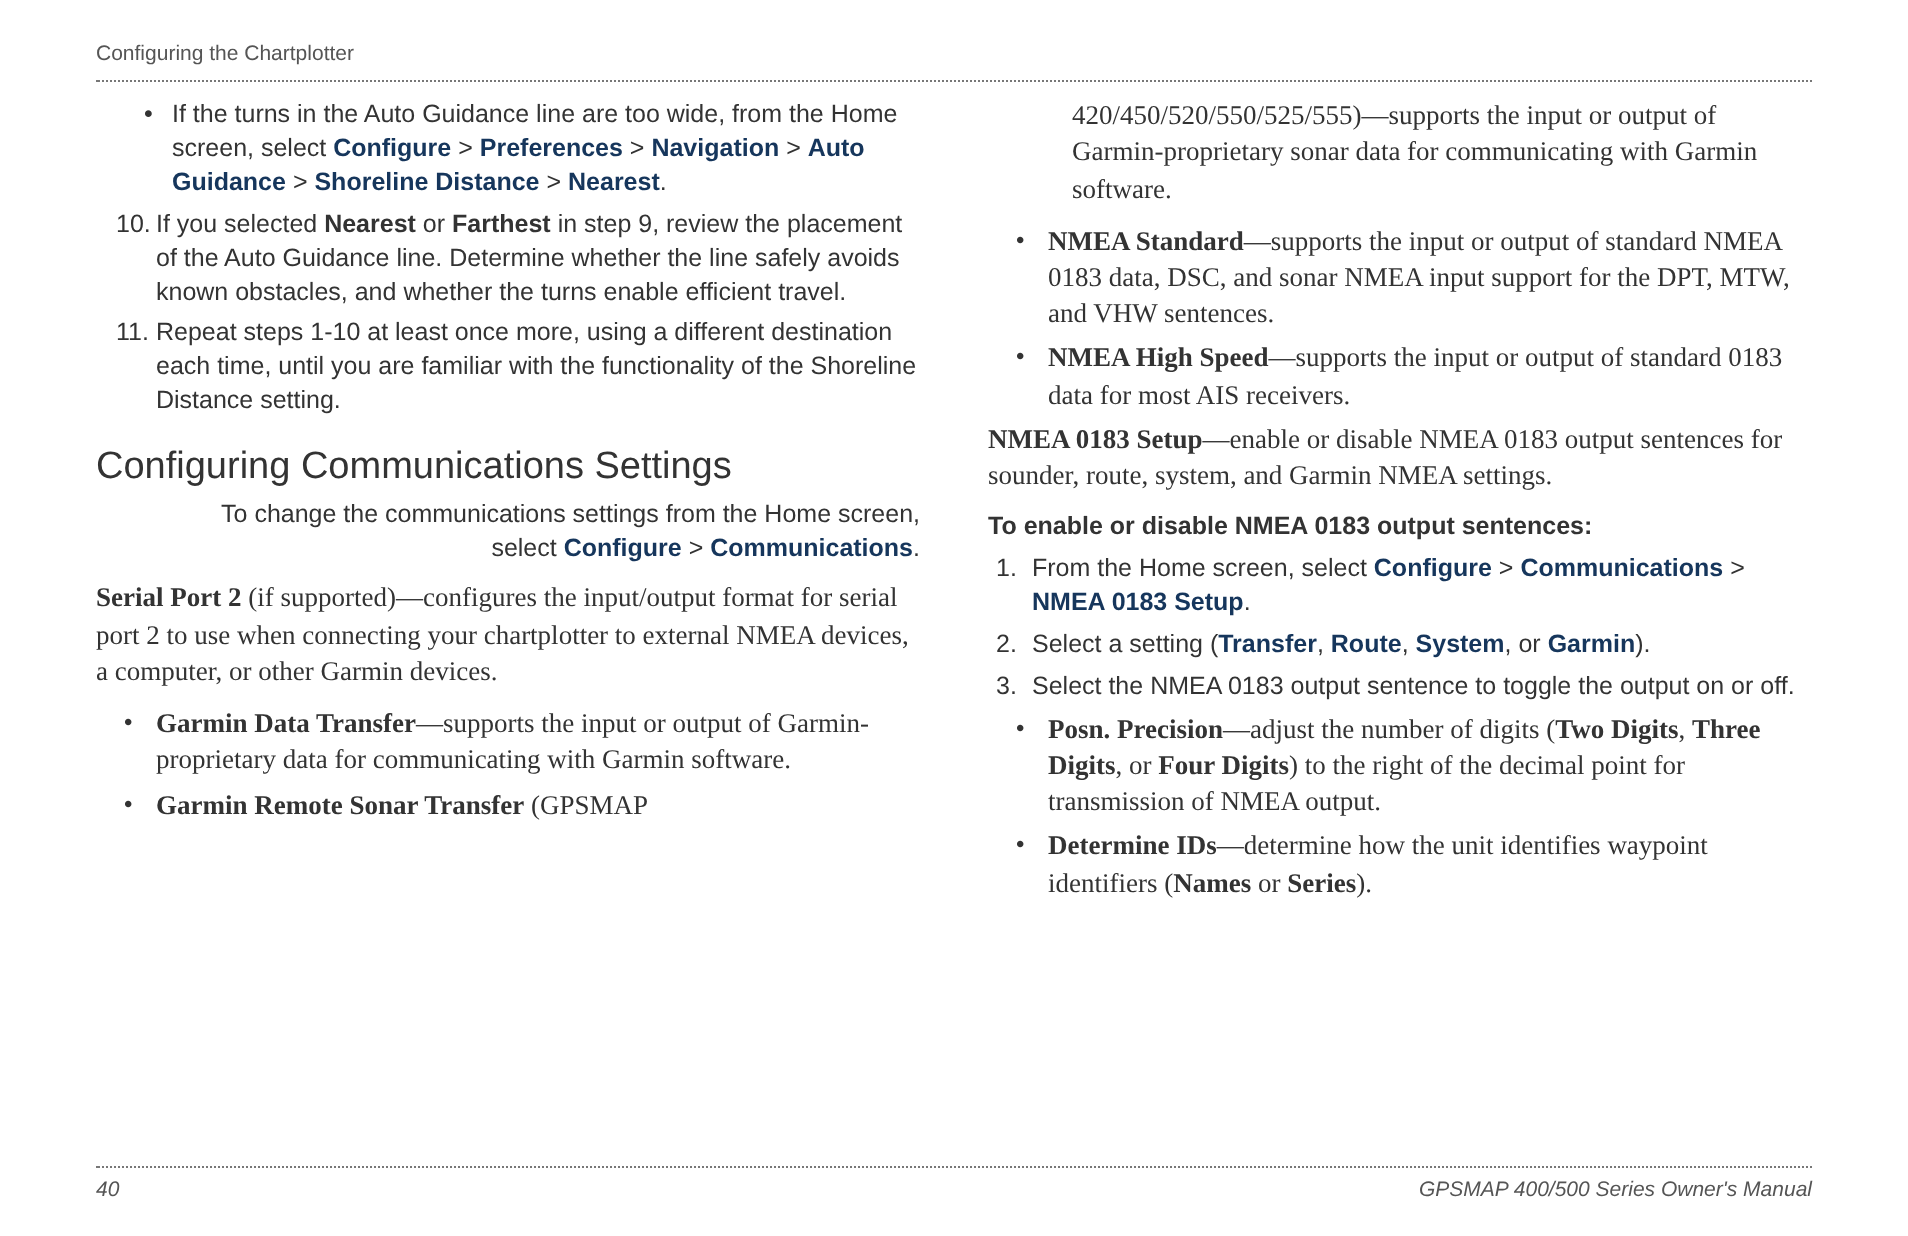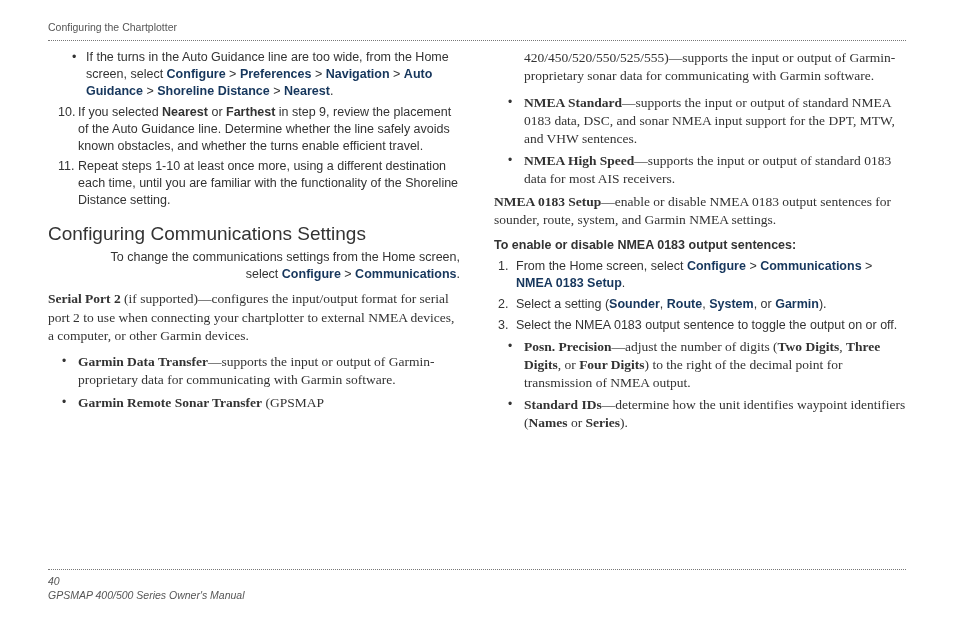--- a/index.html
+++ b/index.html
@@ -77,21 +77,20 @@
     bottom: 16px;
     left: 48px;
     right: 48px;
     display: flex;
     justify-content: space-between;
     font-size: 10.5px;
     font-style: italic;
     color: #555;
     border-top: 1px dotted #777;
     padding-top: 4px;
-    flex-direction: column;
   }
   .serif-bullet {
     display:flex;
     margin-left:14px;
     margin-bottom:4px;
     font-family:"Times New Roman", Times, serif;
     font-size:13.5px;
   }
   .serif-bullet .dot { width:16px; flex:0 0 16px; font-family:Arial; font-size:12px; }
   .serif-bullet .txt { flex:1; }
@@ -155,21 +154,21 @@
       <div class="dot">•</div>
       <div class="txt">
         <span class="bold">Garmin Remote Sonar Transfer</span><span> (GPSMAP</span>
       </div>
     </div>
 
   </div>
 
   <div class="col">
 
-    <div class="serif para" style="margin-left:30px;">420/450/520/550/525/555)—supports the input or output of Garmin-proprietary sonar data for communicating with Garmin software.</div>
+    <div class="serif para" style="margin-left:42px;">420/450/520/550/525/555)—supports the input or output of Garmin-proprietary sonar data for communicating with Garmin software.</div>
 
     <div class="serif-bullet">
       <div class="dot">•</div>
       <div class="txt">
         <span class="bold">NMEA Standard</span><span>—supports the input or output of standard NMEA 0183 data, DSC, and sonar NMEA input support for the DPT, MTW, and VHW sentences.</span>
       </div>
     </div>
 
     <div class="serif-bullet">
       <div class="dot">•</div>
@@ -190,40 +189,40 @@
         <span>From the Home screen, select </span>
         <span class="link">Configure</span> &gt;
         <span class="link">Communications</span> &gt;
         <span class="link">NMEA 0183 Setup</span>.
       </div>
     </div>
 
     <div class="num-row-small">
       <div class="n">2.</div>
       <div class="txt">
-        <span>Select a setting (</span><span class="link">Sounder</span>, <span class="link">Route</span>, <span class="link">System</span>, or <span class="link">Garmin</span><span>).</span>
+        <span>Select a setting (</span><span class="link">Transfer</span>, <span class="link">Route</span>, <span class="link">System</span>, or <span class="link">Garmin</span><span>).</span>
       </div>
     </div>
 
     <div class="num-row-small">
       <div class="n">3.</div>
       <div class="txt">Select the NMEA 0183 output sentence to toggle the output on or off.</div>
     </div>
 
     <div class="serif-bullet" style="margin-top:4px;">
       <div class="dot">•</div>
       <div class="txt">
         <span class="bold">Posn. Precision</span><span>—adjust the number of digits (</span><span class="bold">Two Digits</span>, <span class="bold">Three Digits</span>, or <span class="bold">Four Digits</span><span>) to the right of the decimal point for transmission of NMEA output.</span>
       </div>
     </div>
 
     <div class="serif-bullet">
       <div class="dot">•</div>
       <div class="txt">
-        <span class="bold">Standard IDs</span><span>—determine how the unit identifies waypoint identifiers (</span><span class="bold">Names</span> or <span class="bold">Series</span><span>).</span>
+        <span class="bold">Determine IDs</span><span>—determine how the unit identifies waypoint identifiers (</span><span class="bold">Names</span> or <span class="bold">Series</span><span>).</span>
       </div>
     </div>
 
   </div>
 </div>
 
 <div class="footer">
   <span>40</span>
   <span>GPSMAP 400/500 Series Owner's Manual</span>
 </div>

